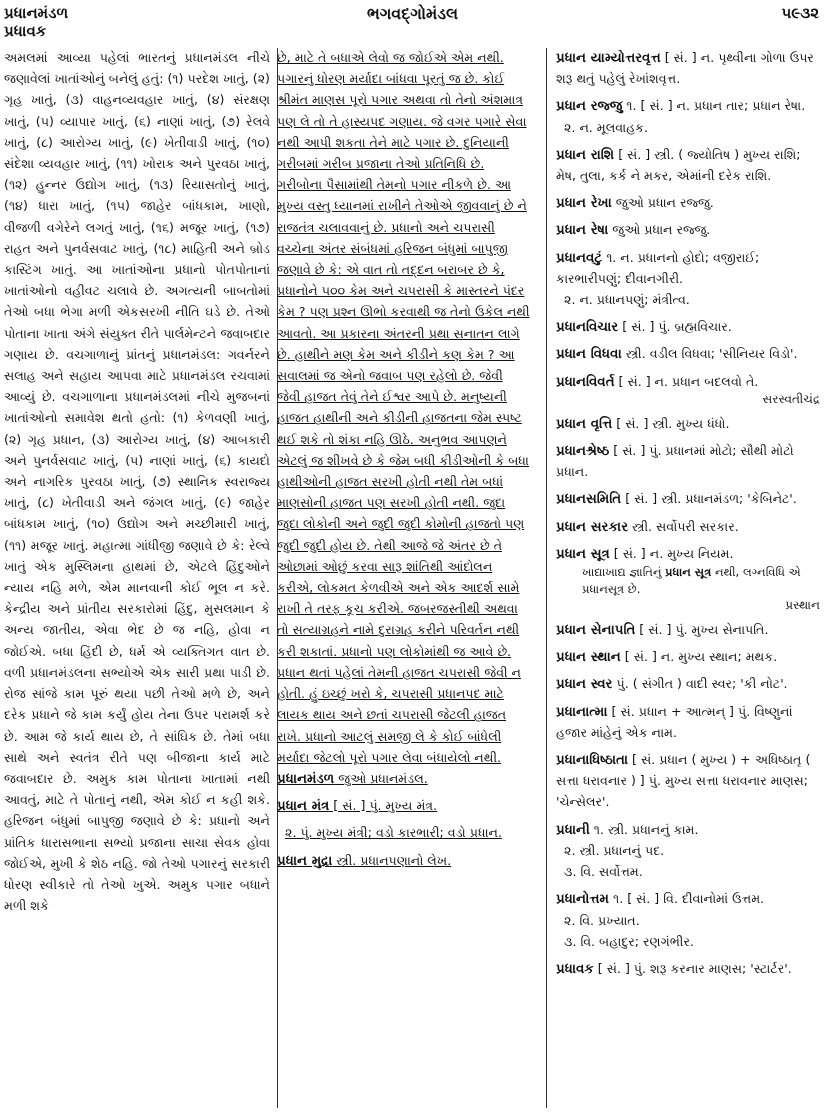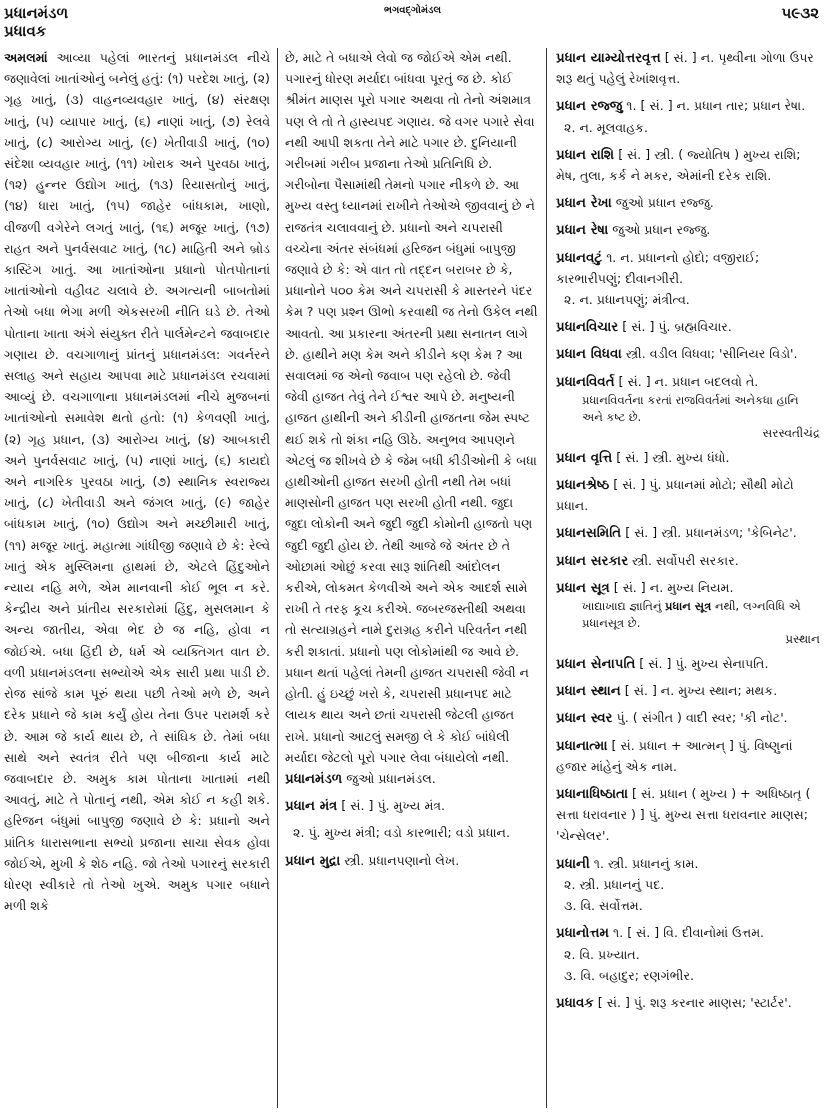--- a/index.html
+++ b/index.html
@@ -1,31 +1,31 @@
 <!DOCTYPE html>
 <html><head>
 <meta charset="utf-8">
 <style>
   html, body { margin:0; padding:0; background:#ffffff; }
   body { width:825px; height:1112px; overflow:hidden; position:relative;
          font-family:"DejaVu Sans", sans-serif; color:#111; }
   .hdr { position:absolute; top:2px; left:0; width:825px; height:40px; }
   .hdr .left1 { position:absolute; left:4px; top:2px; font-size:15px; font-weight:bold; }
   .hdr .left2 { position:absolute; left:4px; top:20px; font-size:15px; font-weight:bold; }
-  .hdr .center { position:absolute; left:0; right:0; top:2px; text-align:center; font-size:10px; font-weight:bold; }
+  .hdr .center { position:absolute; left:0; right:0; top:2px; text-align:center; font-size:16px; font-weight:bold; }
   .hdr .right { position:absolute; right:6px; top:2px; font-size:15px; font-weight:bold; }
   .col { position:absolute; top:47px; font-size:12.6px; line-height:21.2px; }
   .col1 { left:4px; width:266px; text-align:justify; }
-  .col2 { left:285px; width:253px; text-align:justify; }
+  .col2 { left:277px; width:253px; text-align:justify;text-decoration:underline; }
   .col3 { left:556px; width:264px; }
   .vdiv { position:absolute; top:48px; width:1px; background:#333; }
   .vd1 { left:277px; height:1060px; }
   .vd2 { left:546px; height:1060px; }
   .col1 p, .col2 p { margin:0; text-indent:0; }
-  .lead { font-weight:bold; }
+  .lead { font-weight:normal; }
   .entry { margin:0 0 6px 0; }
   .head { font-weight:bold; font-size:13.4px;margin-top:12px; }
   .sub { padding-left:8px; }
   .quote { font-size:11.5px; padding-left:26px; line-height:17px; }
   .src { display:block; text-align:right; font-size:12px; line-height:15px; }
   .q-emph { font-weight:bold; }
   .col2 .entry { text-align:left; }
 </style>
 </head>
 <body>
@@ -85,21 +85,21 @@
         <div class="sub">૨. ન. પ્રધાનપણું; મંત્રીત્વ.</div>
       </div>
       <div class="entry">
         <div><span class="head">પ્રધાનવિચાર</span><span> [ સં. ] પું. બ્રહ્મવિચાર.</span></div>
       </div>
       <div class="entry">
         <div><span class="head">પ્રધાન વિધવા</span><span> સ્ત્રી. વડીલ વિધવા; 'સીનિયર વિડો'.</span></div>
       </div>
       <div class="entry">
         <div><span class="head">પ્રધાનવિવર્ત</span><span> [ સં. ] ન. પ્રધાન બદલવો તે.</span></div>
-        <div class="quote"><span>પ્રધાનવિવર્તના કરતાં રાજવિવર્તમાં અનેકધા હાનિ અને કષ્ટ છે.</span><span class="src">સરસ્વતીચંદ્ર</span></div>
+        <div class="quote"><span class="src">સરસ્વતીચંદ્ર</span></div>
       </div>
       <div class="entry">
         <div><span class="head">પ્રધાન વૃત્તિ</span><span> [ સં. ] સ્ત્રી. મુખ્ય ધંધો.</span></div>
       </div>
       <div class="entry">
         <div><span class="head">પ્રધાનશ્રેષ્ઠ</span><span> [ સં. ] પું. પ્રધાનમાં મોટો; સૌથી મોટો પ્રધાન.</span></div>
       </div>
       <div class="entry">
         <div><span class="head">પ્રધાનસમિતિ</span><span> [ સં. ] સ્ત્રી. પ્રધાનમંડળ; 'કેબિનેટ'.</span></div>
       </div>

